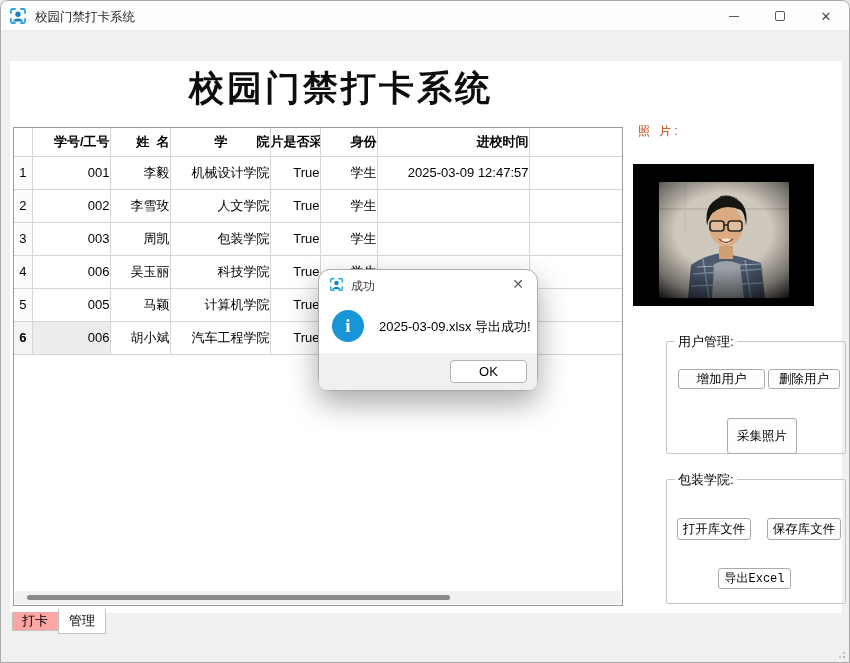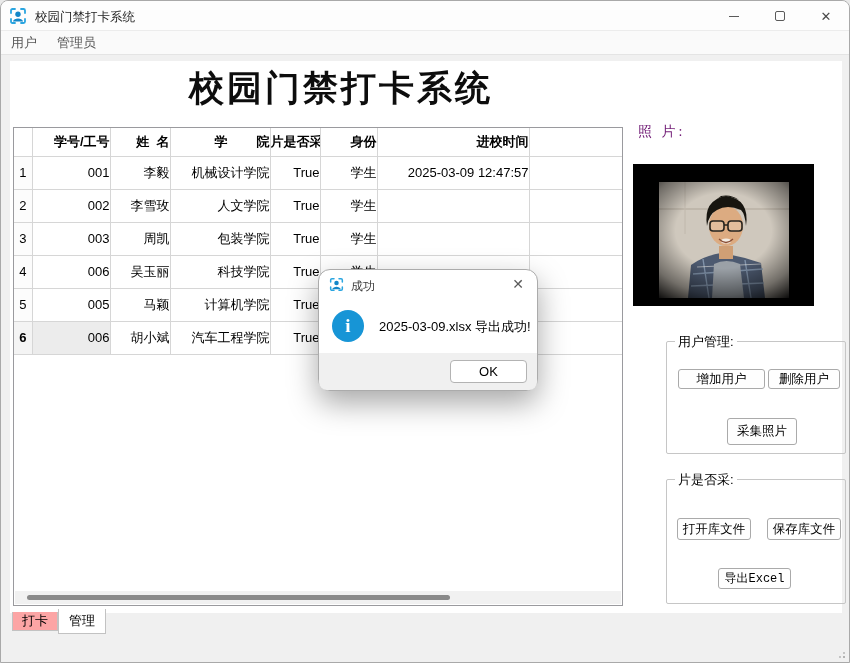--- a/index.html
+++ b/index.html
@@ -39,31 +39,31 @@
   tbody th.current { font-weight:bold; background:#f4f4f4; }
   td.sel { background:#ececec; }
   tr > *:first-child { border-left:none; }
   thead tr > * { border-top:none;text-align:right; }
 
   
   .hscroll { position:absolute; left:1px; right:1px; bottom:1px; height:13px; background:#f1f1f1; }
   .hthumb { position:absolute; left:12px; top:4px; width:423px; height:5px; border-radius:3px; background:#8a8a8a; }
 
   
-  .photo-label { position:absolute; left:628px; top:62px; font-size:14px; letter-spacing:3px; color:#701a75;font-family:Liberation Serif, serif; }
+  .photo-label { position:absolute; left:628px; top:62px; font-size:12px; letter-spacing:3px; color:#c2410c; }
   .photo-box { position:absolute; left:623px; top:103px; width:181px; height:142px; background:#000; }
   .groupbox { position:absolute; border:1px solid #c6c6c6; border-radius:2px;margin-left:32px; }
   .gb-user { left:624px; top:280px; width:180px; height:113px; }
   .gb-file { left:624px; top:418px; width:180px; height:125px; }
   .gb-legend { position:absolute; top:-9px; left:8px; background:#fff; padding:0 3px; font-size:13px; color:#000; }
   .qt-btn { position:absolute; background:#fefefe; border:1px solid #aaaaaa; border-radius:3px;
             font-size:12.5px; color:#000; display:flex; align-items:center; justify-content:center; }
   .btn-add  { left:11px;  top:27px; width:87px; height:20px; }
   .btn-del  { left:101px; top:27px; width:72px; height:20px; }
-  .btn-cap  { left:60px;  top:76px; width:70px; height:27px; }
+  .btn-cap  { left:60px;  top:76px; width:70px; height:36px; }
   .btn-open { left:10px;  top:38px; width:74px; height:22px; }
   .btn-save { left:100px; top:38px; width:74px; height:22px; }
   .btn-exp  { left:51px;  top:88px; width:73px; height:21px; font-family:"Liberation Mono", monospace; font-size:12px; }
 
   
   .tab { position:absolute; display:flex; align-items:center; justify-content:center; font-size:13px; color:#000; }
   .tab-inactive { left:11px; top:611px; width:46px; height:19px; background:#fca5a5;
                   border:1px solid #c2c2c2; border-top:none; }
   .tab-active { left:57px; top:608px; width:48px; height:25px; background:#ffffff;
                 border:1px solid #c2c2c2; border-top:none; z-index:3; }
@@ -102,24 +102,20 @@
         <div class="glyph-min"></div>
       </div>
     <div class="win-btn btn-max">
         <div class="glyph-max"></div>
       </div>
     <div class="win-btn btn-close">
         <span class="glyph-close">✕</span>
       </div>
   </div>
 
-  <div class="menubar">
-    <span class="menu-item">用户</span>
-    <span class="menu-item">管理员</span>
-  </div>
 
   <div class="pane">
     <div class="heading">校园门禁打卡系统</div>
 
     <div class="table-wrap">
       <table>
         <colgroup>
           <col style="width:18px">
             <col style="width:78px">
             <col style="width:60px">
@@ -251,21 +247,21 @@
     </div>
 
     <div class="groupbox gb-user">
       <span class="gb-legend">用户管理:</span>
       <div class="qt-btn btn-add">增加用户</div>
       <div class="qt-btn btn-del">删除用户</div>
       <div class="qt-btn btn-cap">采集照片</div>
     </div>
 
     <div class="groupbox gb-file">
-      <span class="gb-legend">片是否采:</span>
+      <span class="gb-legend">包装学院:</span>
       <div class="qt-btn btn-open">打开库文件</div>
       <div class="qt-btn btn-save">保存库文件</div>
       <div class="qt-btn btn-exp">导出Excel</div>
     </div>
   </div>
 
   <div class="tab tab-inactive">打卡</div>
   <div class="tab tab-active">管理</div>
 
   <svg class="resize-grip" viewBox="0 0 8 8">

